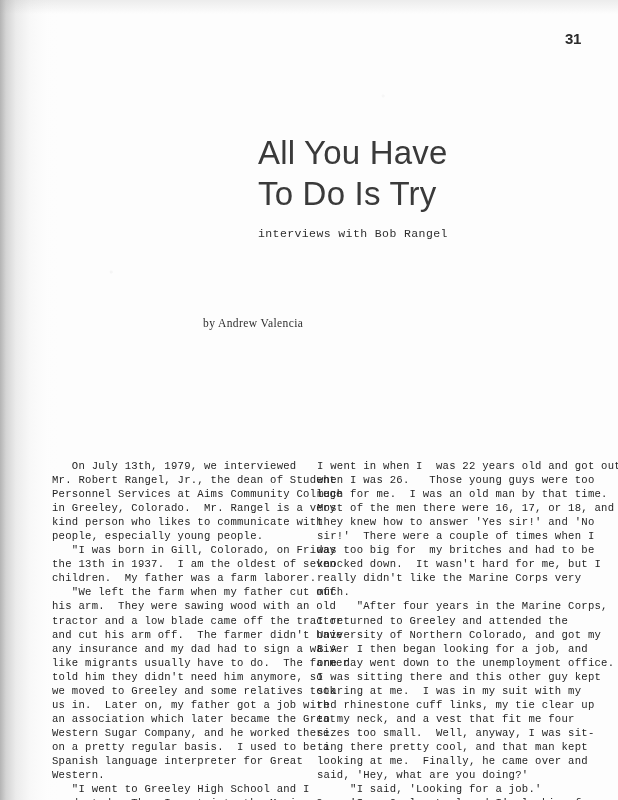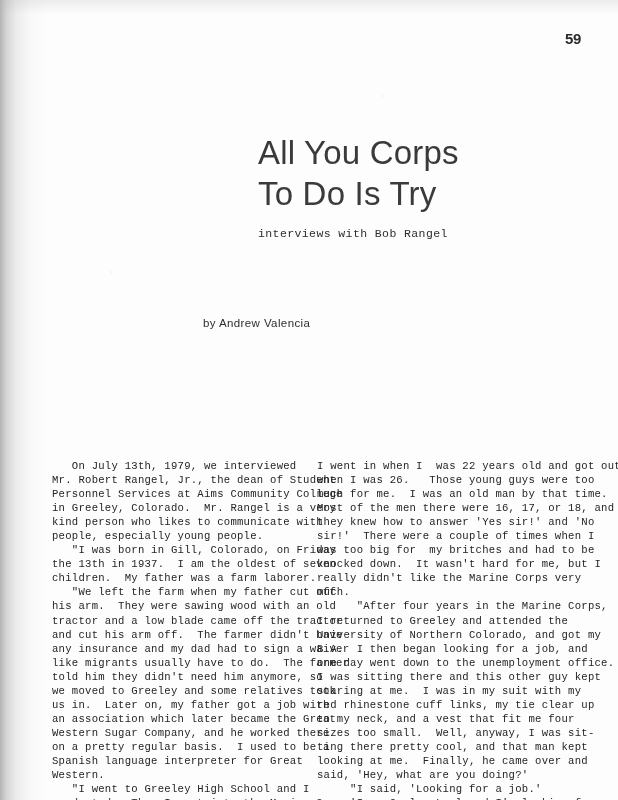--- a/index.html
+++ b/index.html
@@ -105,21 +105,21 @@
     line-height: 1.40;
     color: #2e2e2e;
     letter-spacing: 0.4px;
     white-space: pre;
   }
 
   .author {
     position: absolute;
     left: 203px;
     top: 317px;
-    font-family: Liberation Sans, sans-serif;
+    font-family: Liberation Serif, serif;
     font-size: 11.5px;
     color: #2e2e2e;
     letter-spacing: 0.4px;
   }
 
   
   .columns {
     position: absolute;
     left: 0;
     top: 459px;
@@ -140,24 +140,24 @@
 </style>
 </head>
 <body>
 
 <div class="page">
 
   <div class="scan-shadow-left"></div>
   <div class="scan-shadow-top"></div>
   <div class="scan-noise"></div>
 
-  <div class="page-number">59</div>
+  <div class="page-number">31</div>
 
   <div class="title-block">
-    <h1 class="doc-title">All You Corps
+    <h1 class="doc-title">All You Have
 To Do Is Try</h1>
   </div>
 
   <div class="subtitle">interviews with Bob Rangel</div>
 
 
   <div class="author">by Andrew Valencia</div>
 
   <div class="columns">
     <div class="col col-left">   On July 13th, 1979, we interviewed

